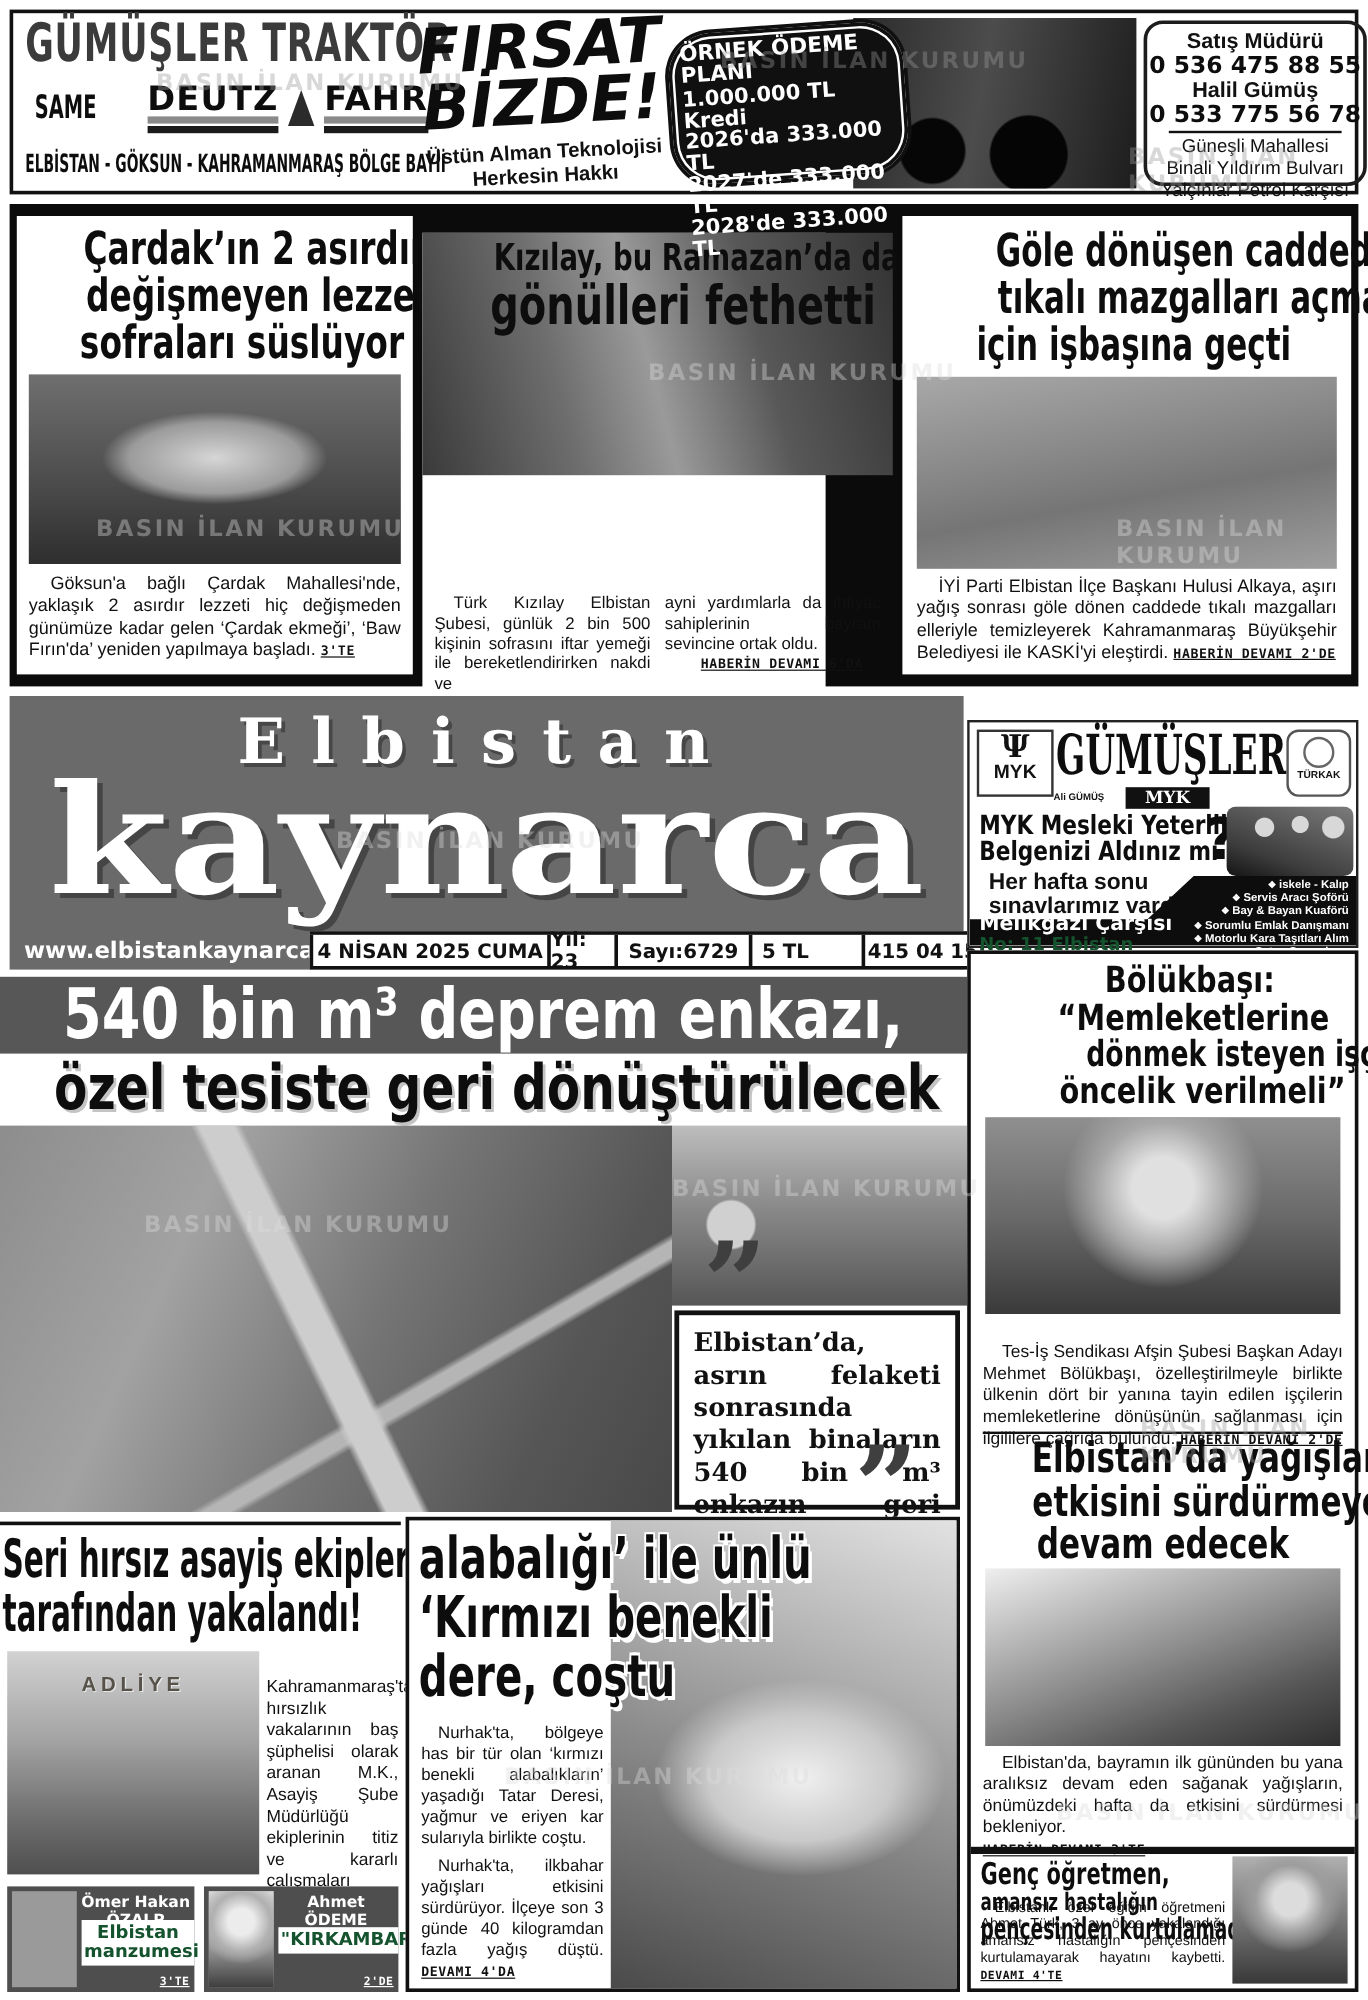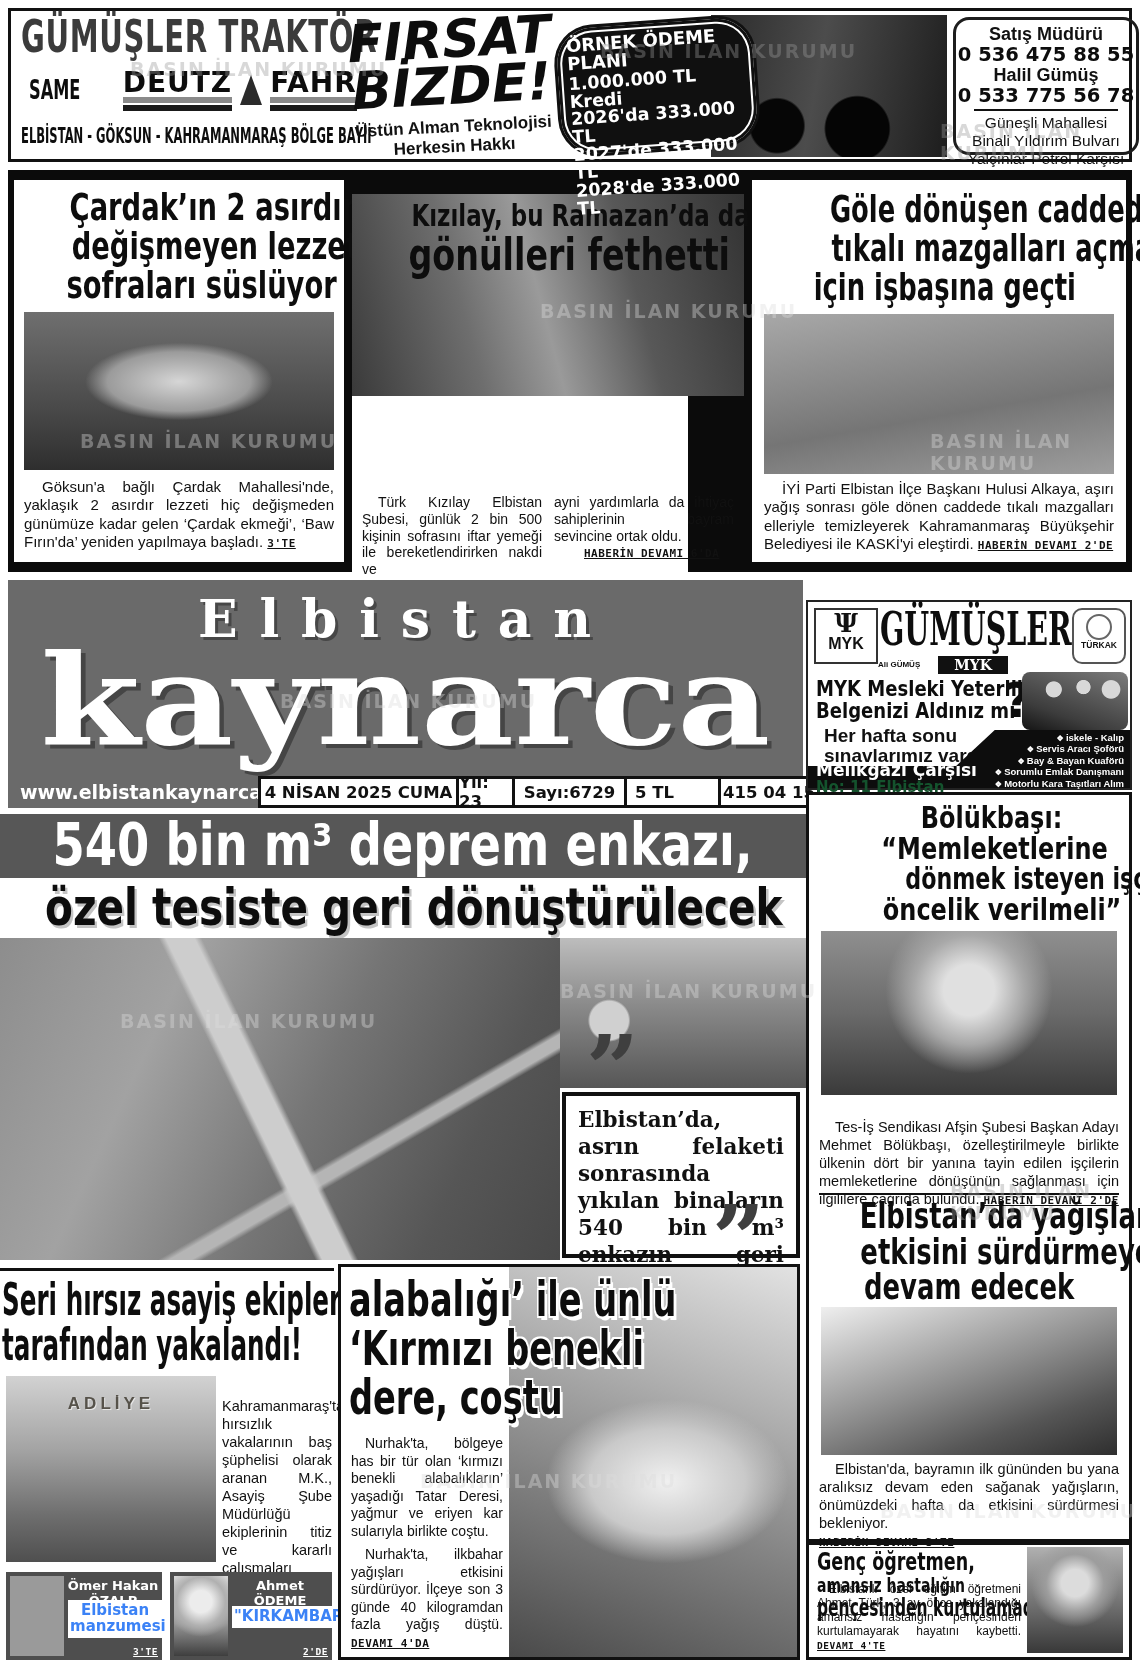--- a/index.html
+++ b/index.html
@@ -40,21 +40,21 @@
   #main-bar{left:0;top:814px;width:806px;height:64px;background:#575757;display:flex;align-items:center;justify-content:center;}
   #main-l2{left:0;top:878px;width:828px;height:60px;display:flex;align-items:center;justify-content:center;}
   #quote-box{left:562px;top:1092px;width:238px;height:166px;border:4px solid #111;background:#fff;box-sizing:border-box;
              padding:10px 12px 6px 12px;}
   .qmark{position:absolute;font-family:"DejaVu Serif",serif;font-weight:bold;font-size:92px;line-height:.6;color:#3f3f3f;}
   
   #right-col{left:806px;top:792px;width:326px;height:868px;border:3px solid #111;background:#fff;box-sizing:border-box;}
   
   .colbox{position:absolute;background:#4e4e4e;height:88px;}
   .colname{color:#fff;font-family:"DejaVu Sans",sans-serif;font-weight:bold;font-size:13px;text-align:center;}
-  .coltitle{background:#fff;color:#3b82f6;font-family:"DejaVu Sans",sans-serif;font-weight:bold;font-size:15px;
+  .coltitle{background:#fff;color:#14532d;font-family:"DejaVu Sans",sans-serif;font-weight:bold;font-size:15px;
             text-align:center;line-height:1.05;padding:3px 2px;}
   
   #bot-mid{left:338px;top:1264px;width:462px;height:396px;border:3px solid #111;background:#fff;box-sizing:border-box;}
   .halo{text-shadow:-2px -2px 0 #fff,2px -2px 0 #fff,-2px 2px 0 #fff,2px 2px 0 #fff,4px 4px 0 #fff;}
   
   .wm{position:absolute;font-family:"DejaVu Sans",sans-serif;font-weight:bold;font-size:19px;color:#9a9a9a;
       opacity:.38;letter-spacing:2px;pointer-events:none;z-index:40;}
   .wm:nth-of-type(1){left:130px;top:58px;}  .wm:nth-of-type(2){left:600px;top:40px;}
   .wm:nth-of-type(3){left:940px;top:120px;} .wm:nth-of-type(4){left:80px;top:430px;color:#ddd;}
   .wm:nth-of-type(5){left:540px;top:300px;color:#ddd;} .wm:nth-of-type(6){left:930px;top:430px;color:#ddd;}

